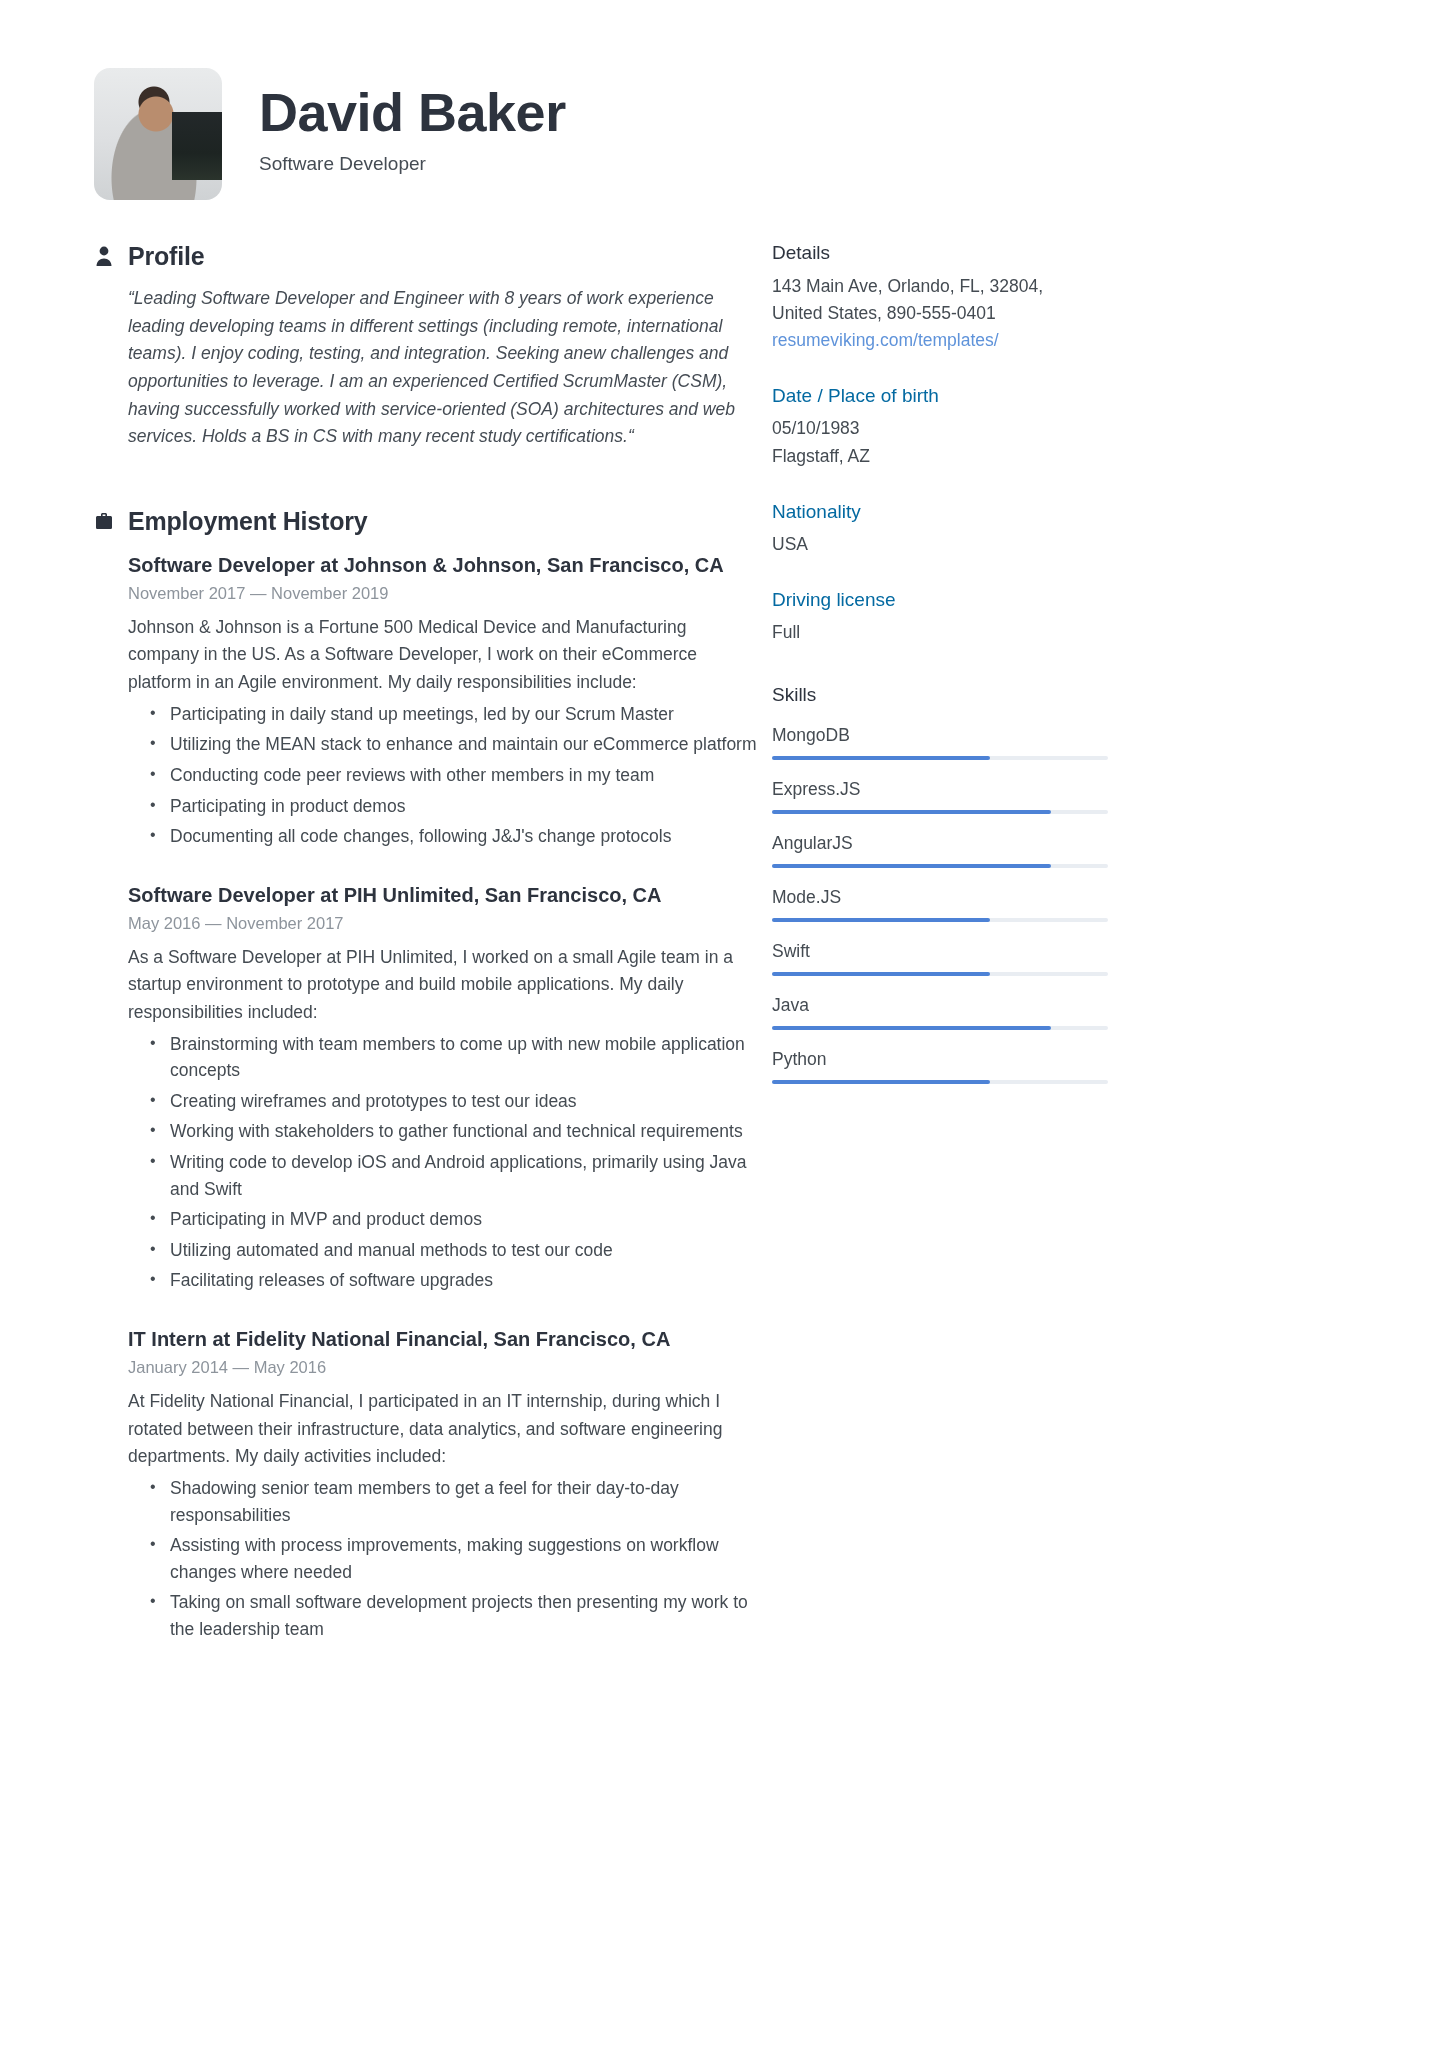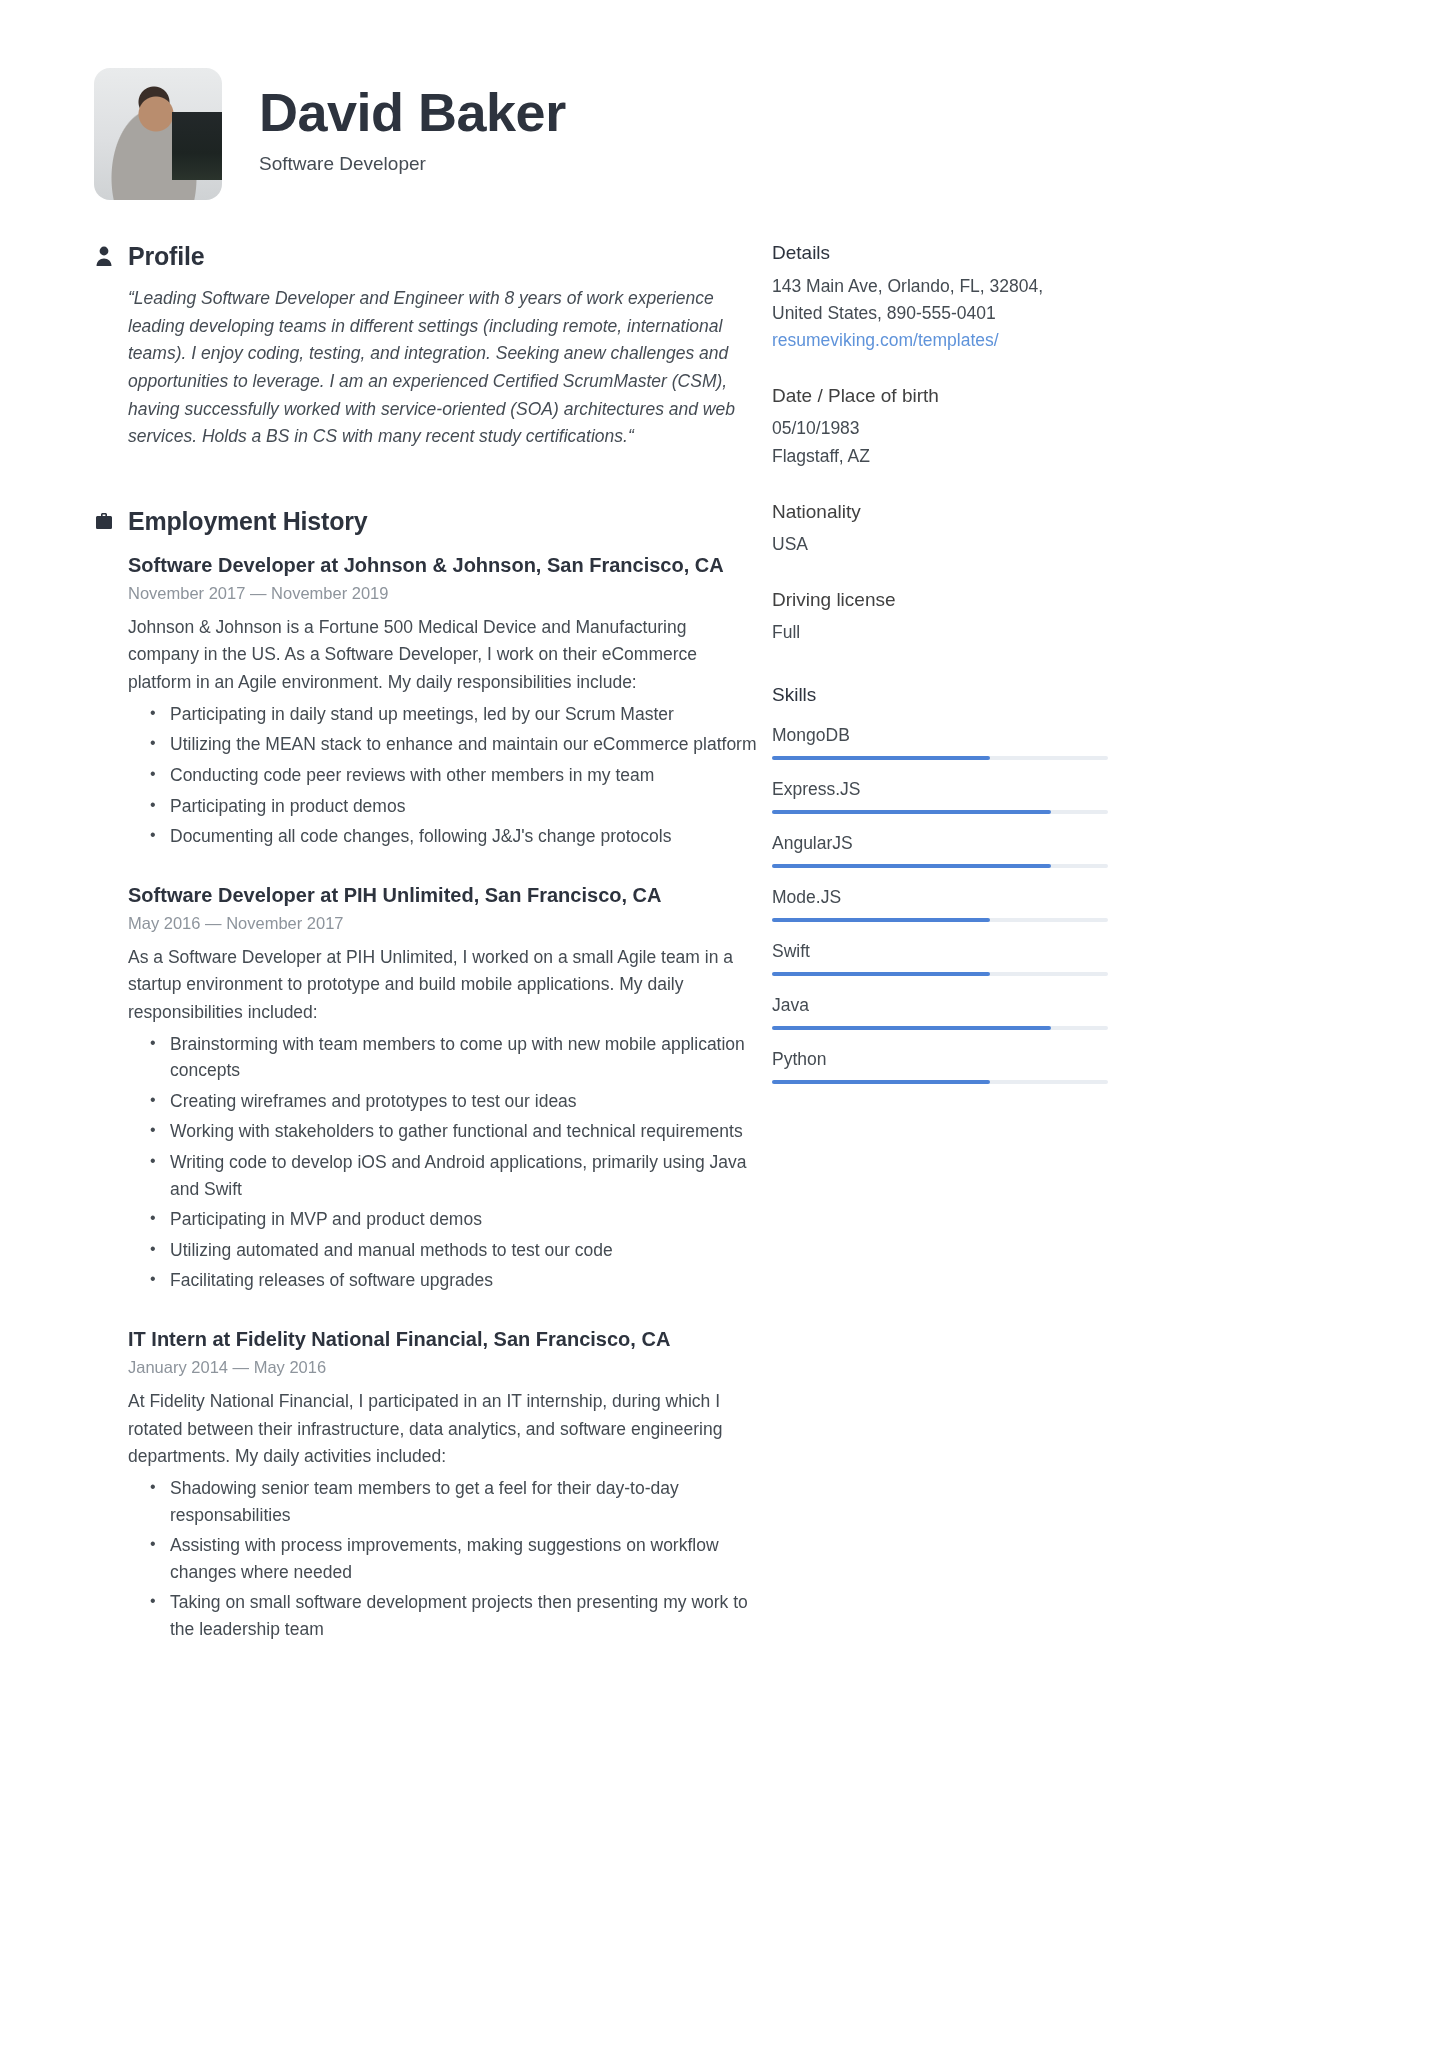--- a/index.html
+++ b/index.html
@@ -75,21 +75,21 @@
     content:"•"; position:absolute; left:22px; top:0;
     color:#444b52; font-size:16px;
   }
   .job-gap { margin-top:34px; }
 
   
   .aside h3 { font-size:19px; font-weight:normal; color:#2d333e; }
   .detail-lines { margin-top:9px; font-size:17.5px; line-height:1.55; color:#444b52; }
   .aside a { color:#5f93da; text-decoration:none; font-size:17.5px; line-height:1.55; display:inline-block; }
   .group { margin-top:31px; }
-  .group .label { font-size:19px; color:#404040; }
+  .group .label { font-size:19px; color:#0369a1; }
   .group .value { font-size:17.5px; line-height:1.55; color:#444b52; margin-top:8px; }
   .skills-block { margin-top:38px; }
   .skill { margin-top:19px; }
   .skill .skill-name { font-size:17.5px; color:#444b52; }
   .skill .bar { margin-top:10px; height:4px; background:#e9edf2; border-radius:2px; width:100%; }
   .skill .fill { height:4px; background:#4d82d6; border-radius:2px; }
 </style>
 </head>
 <body>
 

